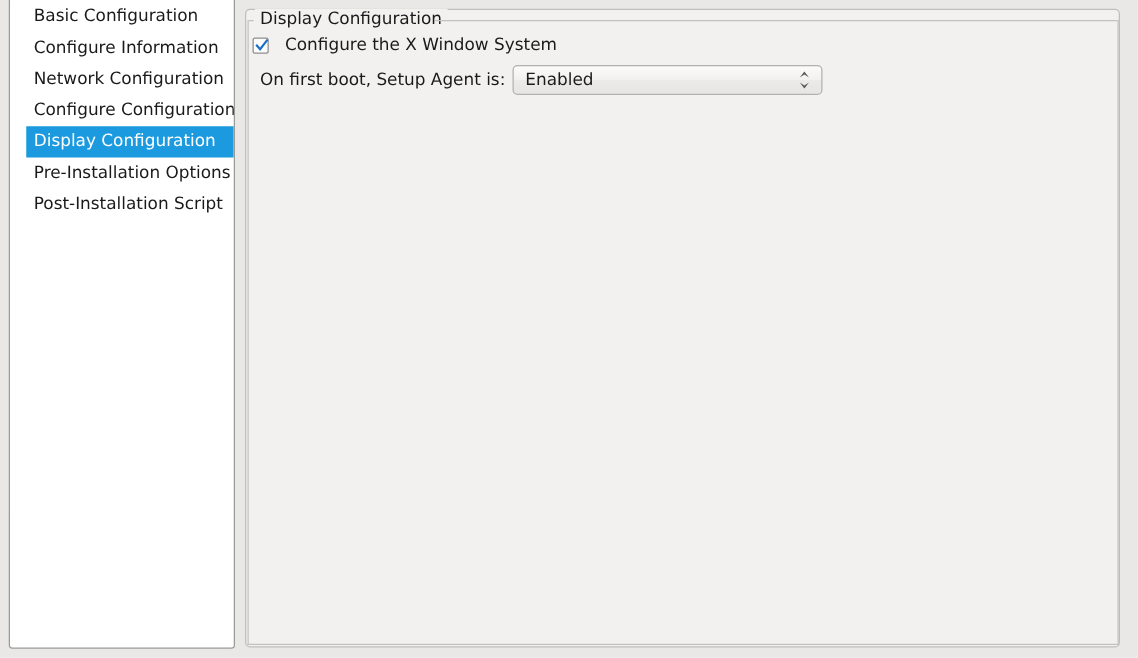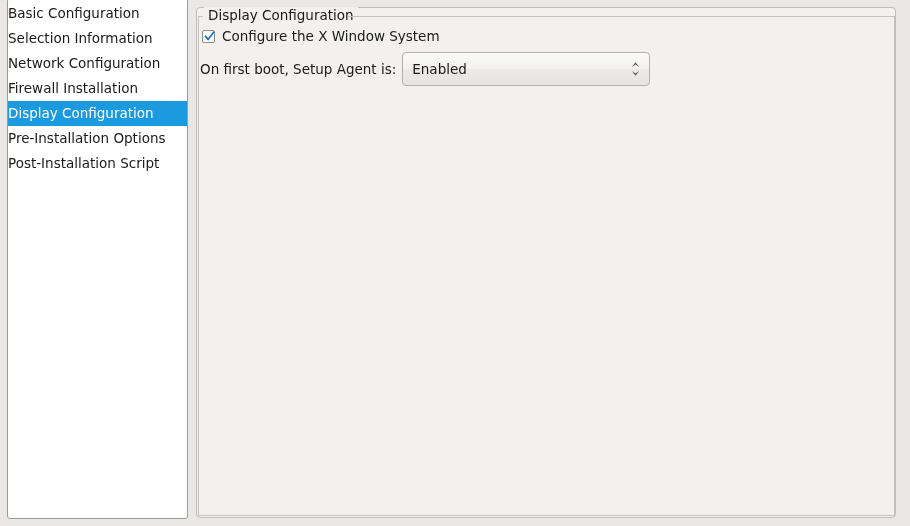--- a/index.html
+++ b/index.html
@@ -32,24 +32,26 @@
   }
   .sidebar-list {
     position: absolute;
     left: 0;
     top: 2px;
     width: 100%;
   }
   .sidebar-item {
     height: 25px;
     line-height: 25px;
-    font-size: 13.5px;
-    color: #1a1a1a;
-    white-space: nowrap;
-    box-sizing: border-box;
+    padding-left: 6px;
+    font-size: 13.5px;
+    color: #1a1a1a;
+    white-space: nowrap;
+    box-sizing: border-box;
+    margin-left: 13px;
   }
   .sidebar-item.selected {
     background: #1b9ae0;
     color: #ffffff;
   }
 
   
   #content-frame {
     position: absolute;
     left: 196px;
@@ -122,43 +124,44 @@
   }
   .checkbox-box .tick {
     position: absolute;
     left: 1px;
     top: 0px;
     width: 11px;
     height: 11px;
     display: block;
   }
   .checkbox-label {
-    margin-left: 7px;
+    margin-left: 13px;
     font-size: 13.5px;
     color: #1a1a1a;
     white-space: nowrap;
   }
 
   
   #combo-row {
     position: absolute;
     left: 1px;
     top: 36px;
     display: flex;
     align-items: center;
+    padding-left: 8px;
   }
   #combo-label {
     font-size: 13.5px;
     color: #1a1a1a;
     white-space: nowrap;
   }
   #setup-agent-combo {
     margin-left: 6px;
     width: 248px;
-    height: 34px;
+    height: 24px;
     border: 1px solid #b2b1ae;
     border-radius: 4px;
     background: linear-gradient(to bottom, #fbfbfa 0%, #f2f1ef 48%, #eceae8 52%, #e7e5e3 100%);
     box-sizing: border-box;
     position: relative;
     display: flex;
     align-items: center;
   }
   #combo-value {
     margin-left: 9px;
@@ -177,27 +180,27 @@
 </style>
 </head>
 <body>
 
 <div id="sidebar-panel">
   <div class="sidebar-list">
     <div class="sidebar-item">
       <span>Basic Configuration</span>
     </div>
     <div class="sidebar-item">
-      <span>Selection Information</span>
+      <span>Configure Information</span>
     </div>
     <div class="sidebar-item">
       <span>Network Configuration</span>
     </div>
     <div class="sidebar-item">
-      <span>Firewall Installation</span>
+      <span>Configure Configuration</span>
     </div>
     <div class="sidebar-item selected">
       <span>Display Configuration</span>
     </div>
     <div class="sidebar-item">
       <span>Pre-Installation Options</span>
     </div>
     <div class="sidebar-item">
       <span>Post-Installation Script</span>
     </div>

